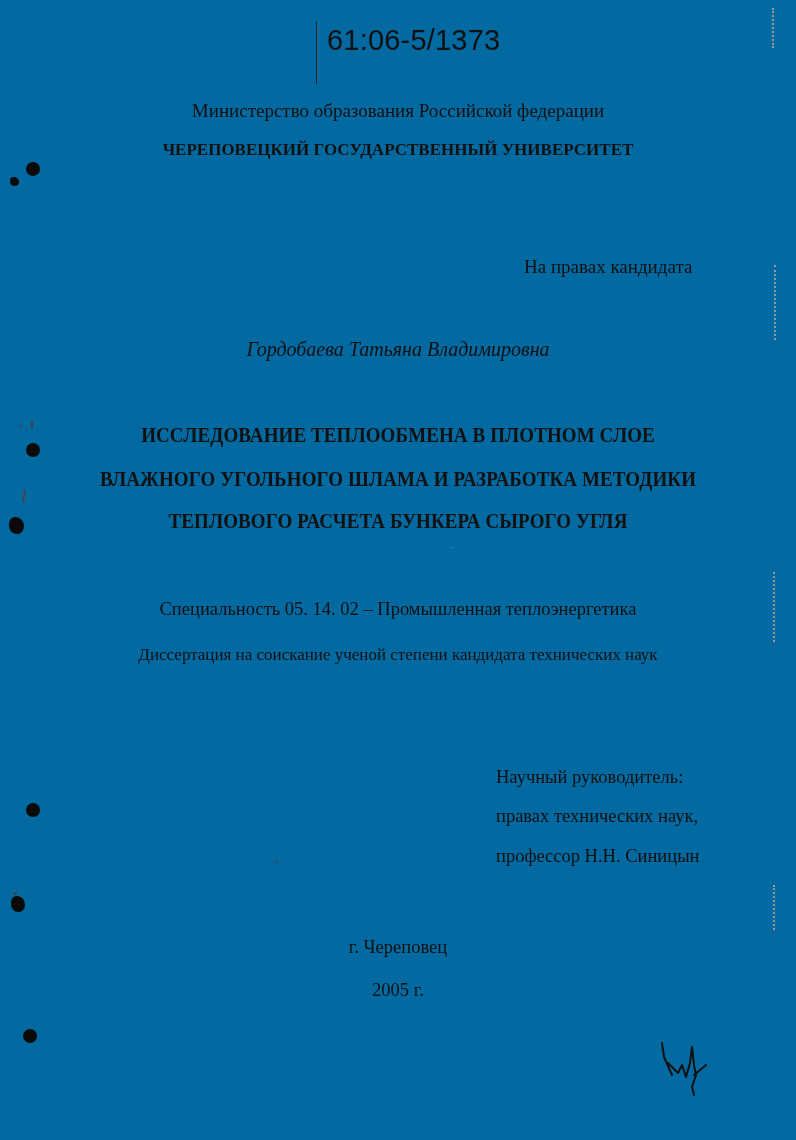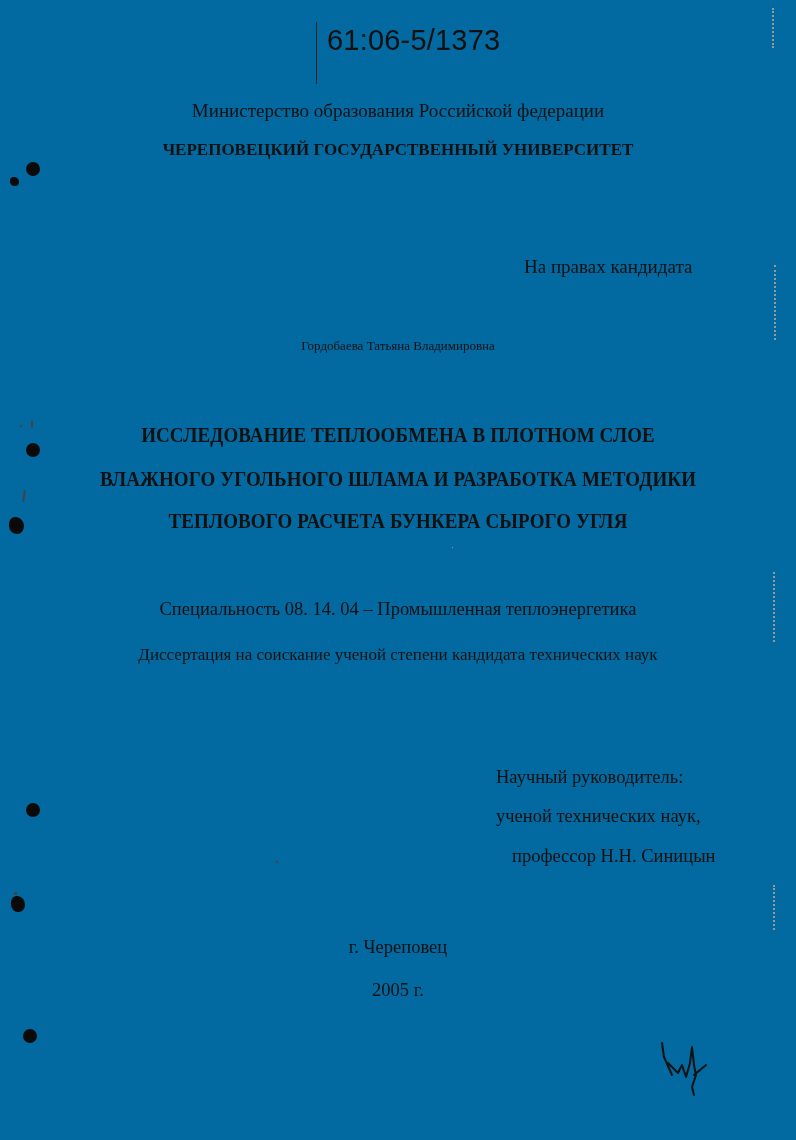--- a/index.html
+++ b/index.html
@@ -37,39 +37,39 @@
       left: 327px; top: 24px;
       font-family: "Liberation Sans", "DejaVu Sans", sans-serif;
       font-size: 29px;
       letter-spacing: 0.2px;
       color: #111;
     }
 
     .ministry { top: 100px; font-size: 19px; }
     .university { top: 140px; font-size: 17px; font-weight: bold; }
     .manuscript { left: 524px; top: 256px; font-size: 19px; }
-    .author { top: 338px; font-size: 13px; }
+    .author { top: 338px; font-size: 20px; font-style: italic; }
 
     .title-line {
       font-size: 19px;
       font-weight: bold;
       letter-spacing: 0.1px;
       transform: scaleY(1.05);
     }
     .title-1 { top: 425px; }
     .title-2 { top: 469px; }
     .title-3 { top: 511px; }
 
     .specialty { top: 599px; font-size: 18.5px; }
     .dissertation { top: 645px; font-size: 17px; }
 
     .supervisor { left: 496px; font-size: 18.5px; }
     .sup-1 { top: 767px; }
     .sup-2 { top: 806px; }
-    .sup-3 { top: 846px; margin-left: 16px; }
+    .sup-3 { top: 846px; }
 
     .city { top: 937px; font-size: 18.5px; }
     .year { top: 980px; font-size: 18.5px; }
 
     
     .hole {
       position: absolute;
       background: #0a0a0a;
       border-radius: 50%;
     }
@@ -107,26 +107,26 @@
   <div class="abs manuscript">На правах кандидата</div>
 
   <div class="abs center author">Гордобаева Татьяна Владимировна</div>
 
   <div>
     <div class="abs center title-line title-1">ИССЛЕДОВАНИЕ ТЕПЛООБМЕНА В ПЛОТНОМ СЛОЕ</div>
     <div class="abs center title-line title-2">ВЛАЖНОГО УГОЛЬНОГО ШЛАМА И РАЗРАБОТКА МЕТОДИКИ</div>
     <div class="abs center title-line title-3">ТЕПЛОВОГО РАСЧЕТА БУНКЕРА СЫРОГО  УГЛЯ</div>
   </div>
 
-  <div class="abs center specialty">Специальность 08. 14. 04 – Промышленная теплоэнергетика</div>
+  <div class="abs center specialty">Специальность 05. 14. 02 – Промышленная теплоэнергетика</div>
   <div class="abs center dissertation">Диссертация на соискание ученой степени кандидата технических наук</div>
 
   <div>
     <div class="abs supervisor sup-1">Научный руководитель:</div>
-    <div class="abs supervisor sup-2">ученой технических наук,</div>
+    <div class="abs supervisor sup-2">правах технических наук,</div>
     <div class="abs supervisor sup-3">профессор Н.Н. Синицын</div>
   </div>
 
   <div class="abs center city">г. Череповец</div>
   <div class="abs center year">2005 г.</div>
 
   <div class="hole" style="left:26px; top:162px; width:14px; height:14px;"></div>
   <div class="blot" style="left:10px; top:177px; width:9px; height:9px;"></div>
 
   <div class="speck" style="left:31px; top:421px; width:2px; height:7px;"></div>

